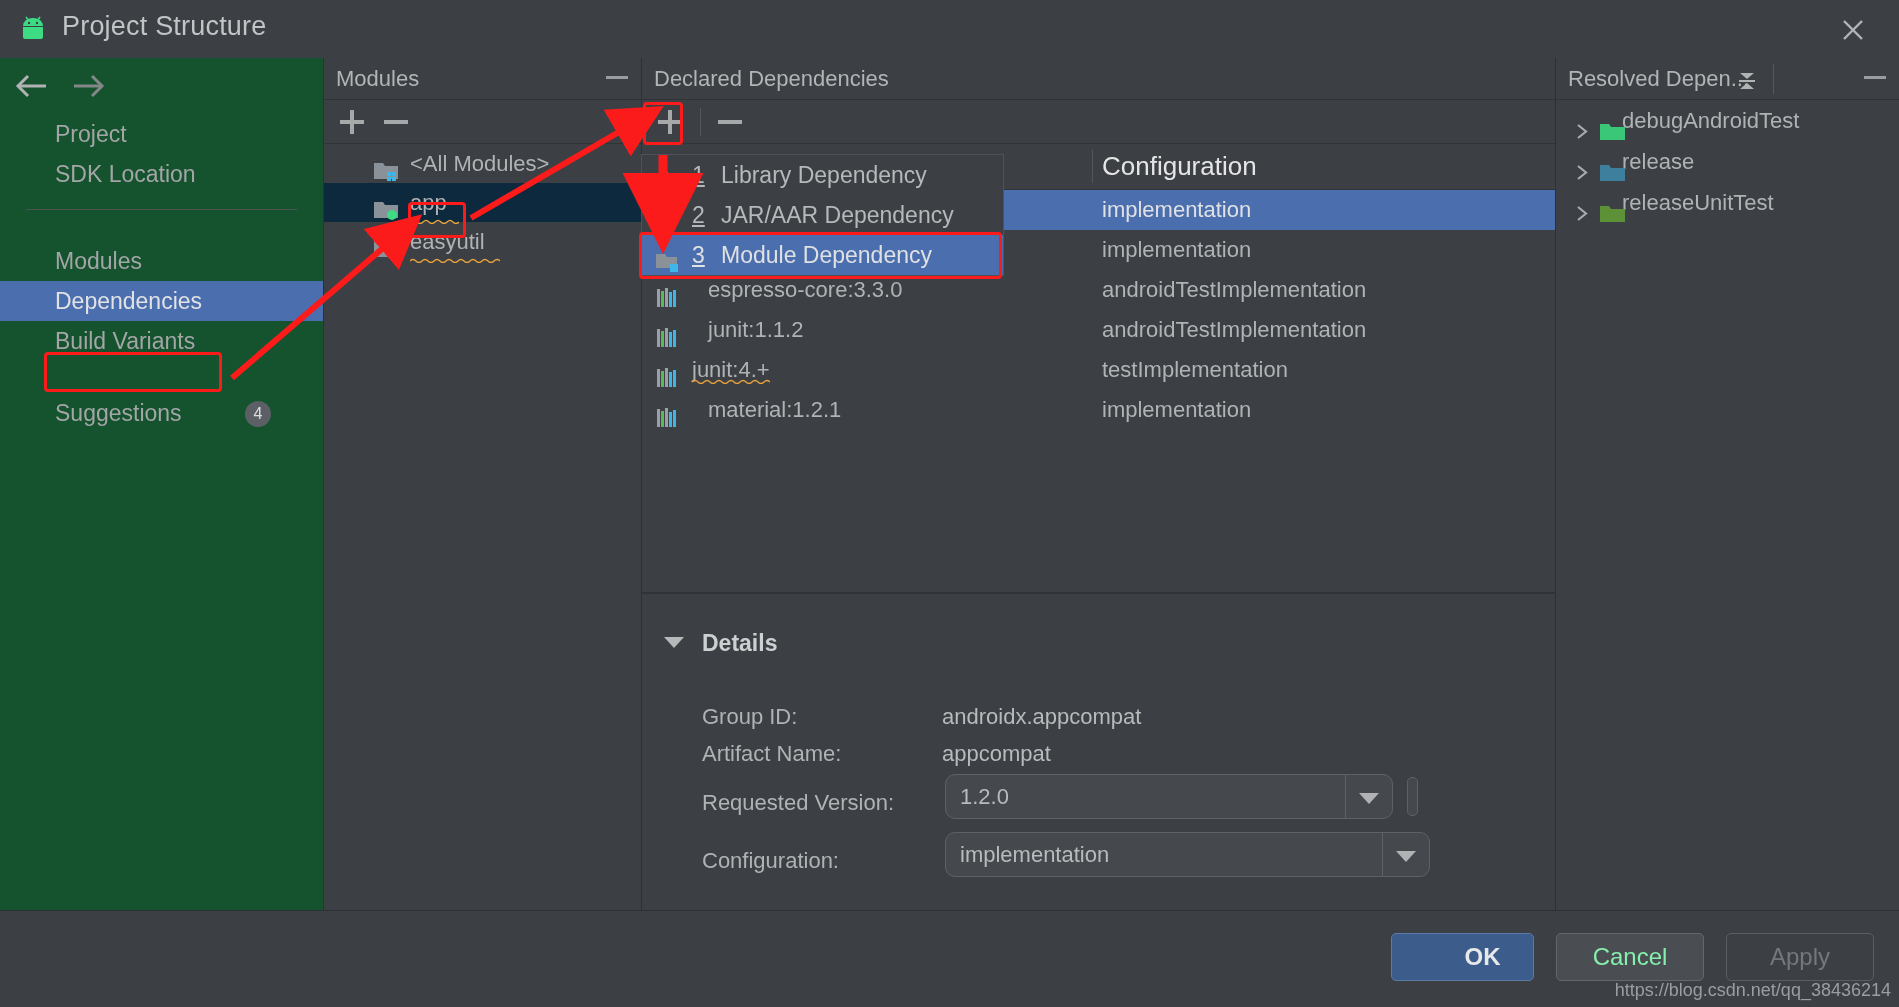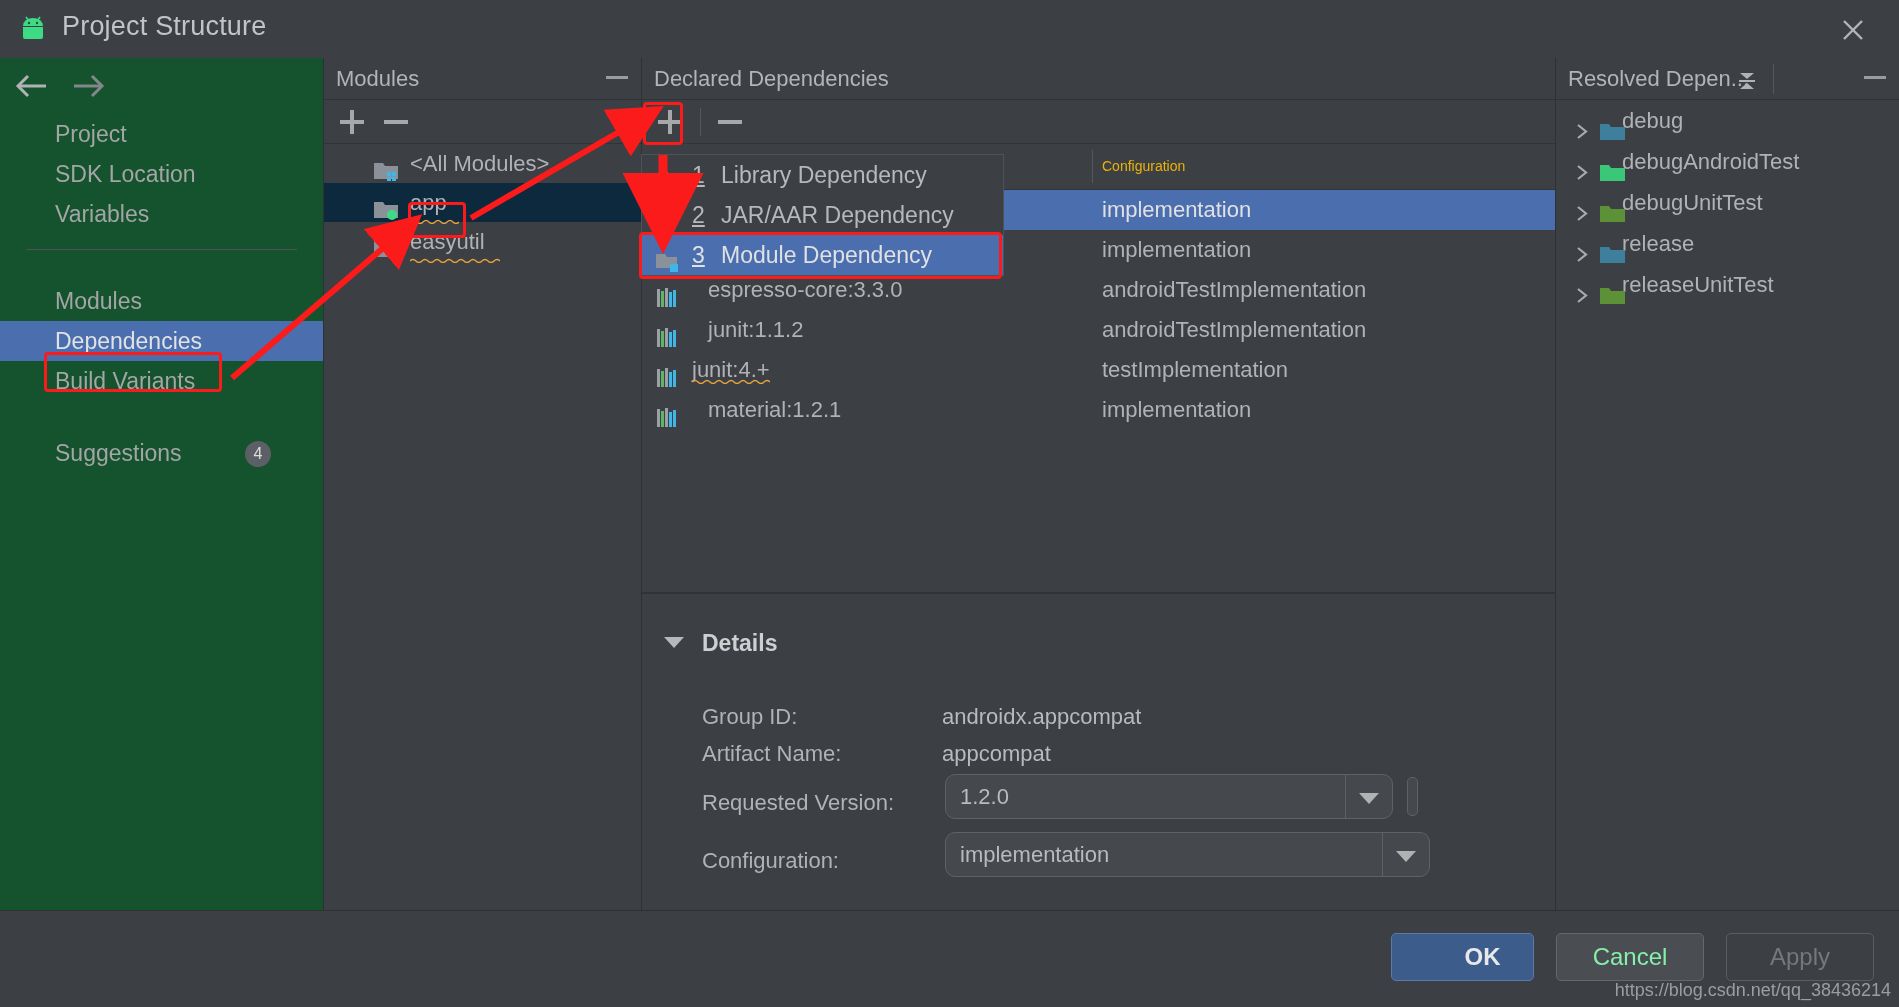--- a/index.html
+++ b/index.html
@@ -121,21 +121,21 @@
   }
   .dep-table {
     position: absolute; left: 0; top: 85px; width: 913px; height: 450px;
     border: 1px solid #313437;
     border-left: none; border-right: none;
     box-sizing: border-box;
   }
   .dep-head {
     position: relative; height: 45px; line-height: 45px;
     border-bottom: 1px solid #313437;
-    font-size: 14px; color: #eab308;
+    font-size: 26px; color: #e5e5e5;
   }
   .dep-head .col-cfg { position: absolute; left: 460px; }
   .dep-head .col-divider {
     position: absolute; left: 450px; top: 6px; width: 1px; height: 33px;
     background: #54585c;
   }
   .dep-row {
     position: relative; height: 40px; line-height: 40px;
     font-size: 22px; color: #b0b2b4; white-space: nowrap;
   }
@@ -321,23 +321,20 @@
         </svg>
       </div>
     </div>
 
     <div class="nav-list">
       <div class="nav-item">
         <span>Project</span>
       </div>
       <div class="nav-item">
         <span>SDK Location</span>
-      </div>
-      <div class="nav-item">
-        <span>Variables</span>
       </div>
       <div class="nav-gap">
         <div class="nav-sep" style="margin-top:15px"></div>
       </div>
       <div class="nav-item">
         <span>Modules</span>
       </div>
       <div class="nav-item selected">
         <span>Dependencies</span>
       </div>
@@ -570,50 +567,24 @@
 
     <div>
       <div class="res-row">
         <span class="res-chev">
           <svg width="16" height="17" viewBox="0 0 16 17">
               <polyline points="4,2 12,8.5 4,15" fill="none" stroke="#a8aaac" stroke-width="2.2"></polyline>
             </svg>
         </span>
         <span class="res-folder">
           <svg width="25" height="18" viewBox="0 0 25 18">
-              <path d="M0 2 h9 l2 3 h14 v13 h-25 z" fill="#3d7f9c"></path>
-            </svg>
-        </span>
-        <span>debug</span>
-      </div>
-      <div class="res-row">
-        <span class="res-chev">
-          <svg width="16" height="17" viewBox="0 0 16 17">
-              <polyline points="4,2 12,8.5 4,15" fill="none" stroke="#a8aaac" stroke-width="2.2"></polyline>
-            </svg>
-        </span>
-        <span class="res-folder">
-          <svg width="25" height="18" viewBox="0 0 25 18">
               <path d="M0 2 h9 l2 3 h14 v13 h-25 z" fill="#3bc778"></path>
             </svg>
         </span>
         <span>debugAndroidTest</span>
-      </div>
-      <div class="res-row">
-        <span class="res-chev">
-          <svg width="16" height="17" viewBox="0 0 16 17">
-              <polyline points="4,2 12,8.5 4,15" fill="none" stroke="#a8aaac" stroke-width="2.2"></polyline>
-            </svg>
-        </span>
-        <span class="res-folder">
-          <svg width="25" height="18" viewBox="0 0 25 18">
-              <path d="M0 2 h9 l2 3 h14 v13 h-25 z" fill="#5c9137"></path>
-            </svg>
-        </span>
-        <span>debugUnitTest</span>
       </div>
       <div class="res-row">
         <span class="res-chev">
           <svg width="16" height="17" viewBox="0 0 16 17">
               <polyline points="4,2 12,8.5 4,15" fill="none" stroke="#a8aaac" stroke-width="2.2"></polyline>
             </svg>
         </span>
         <span class="res-folder">
           <svg width="25" height="18" viewBox="0 0 25 18">
               <path d="M0 2 h9 l2 3 h14 v13 h-25 z" fill="#3d7f9c"></path>

